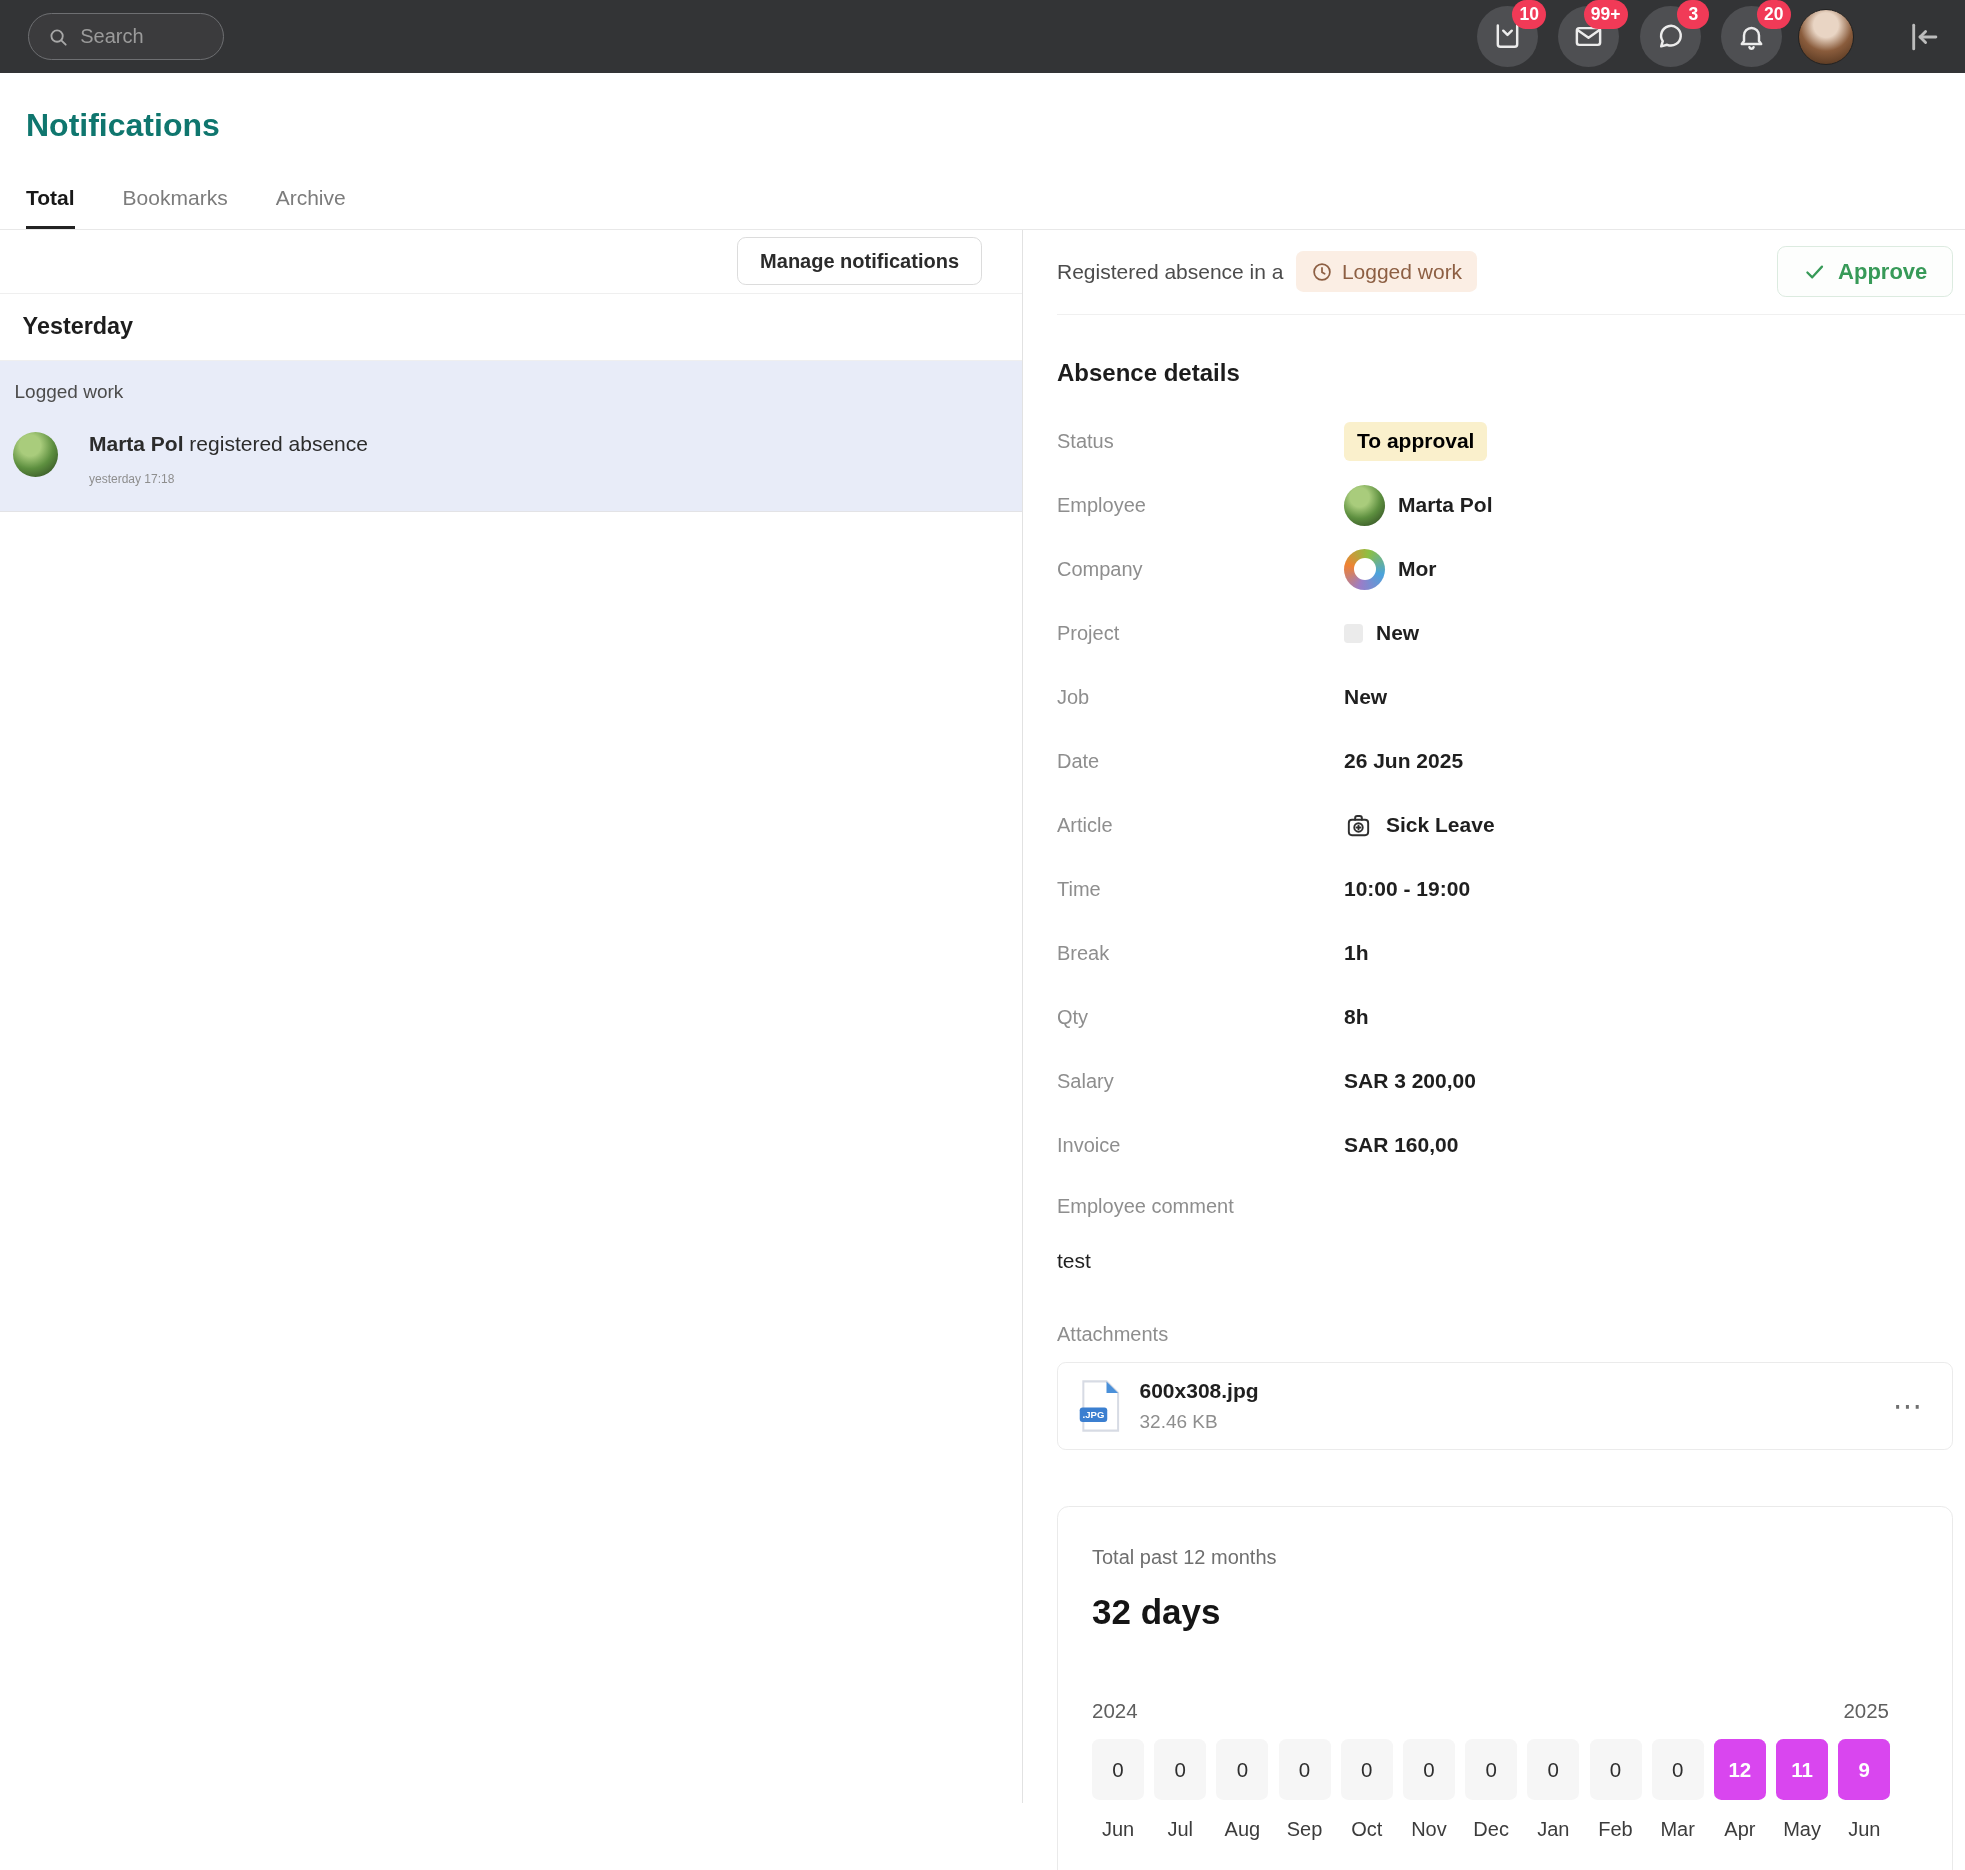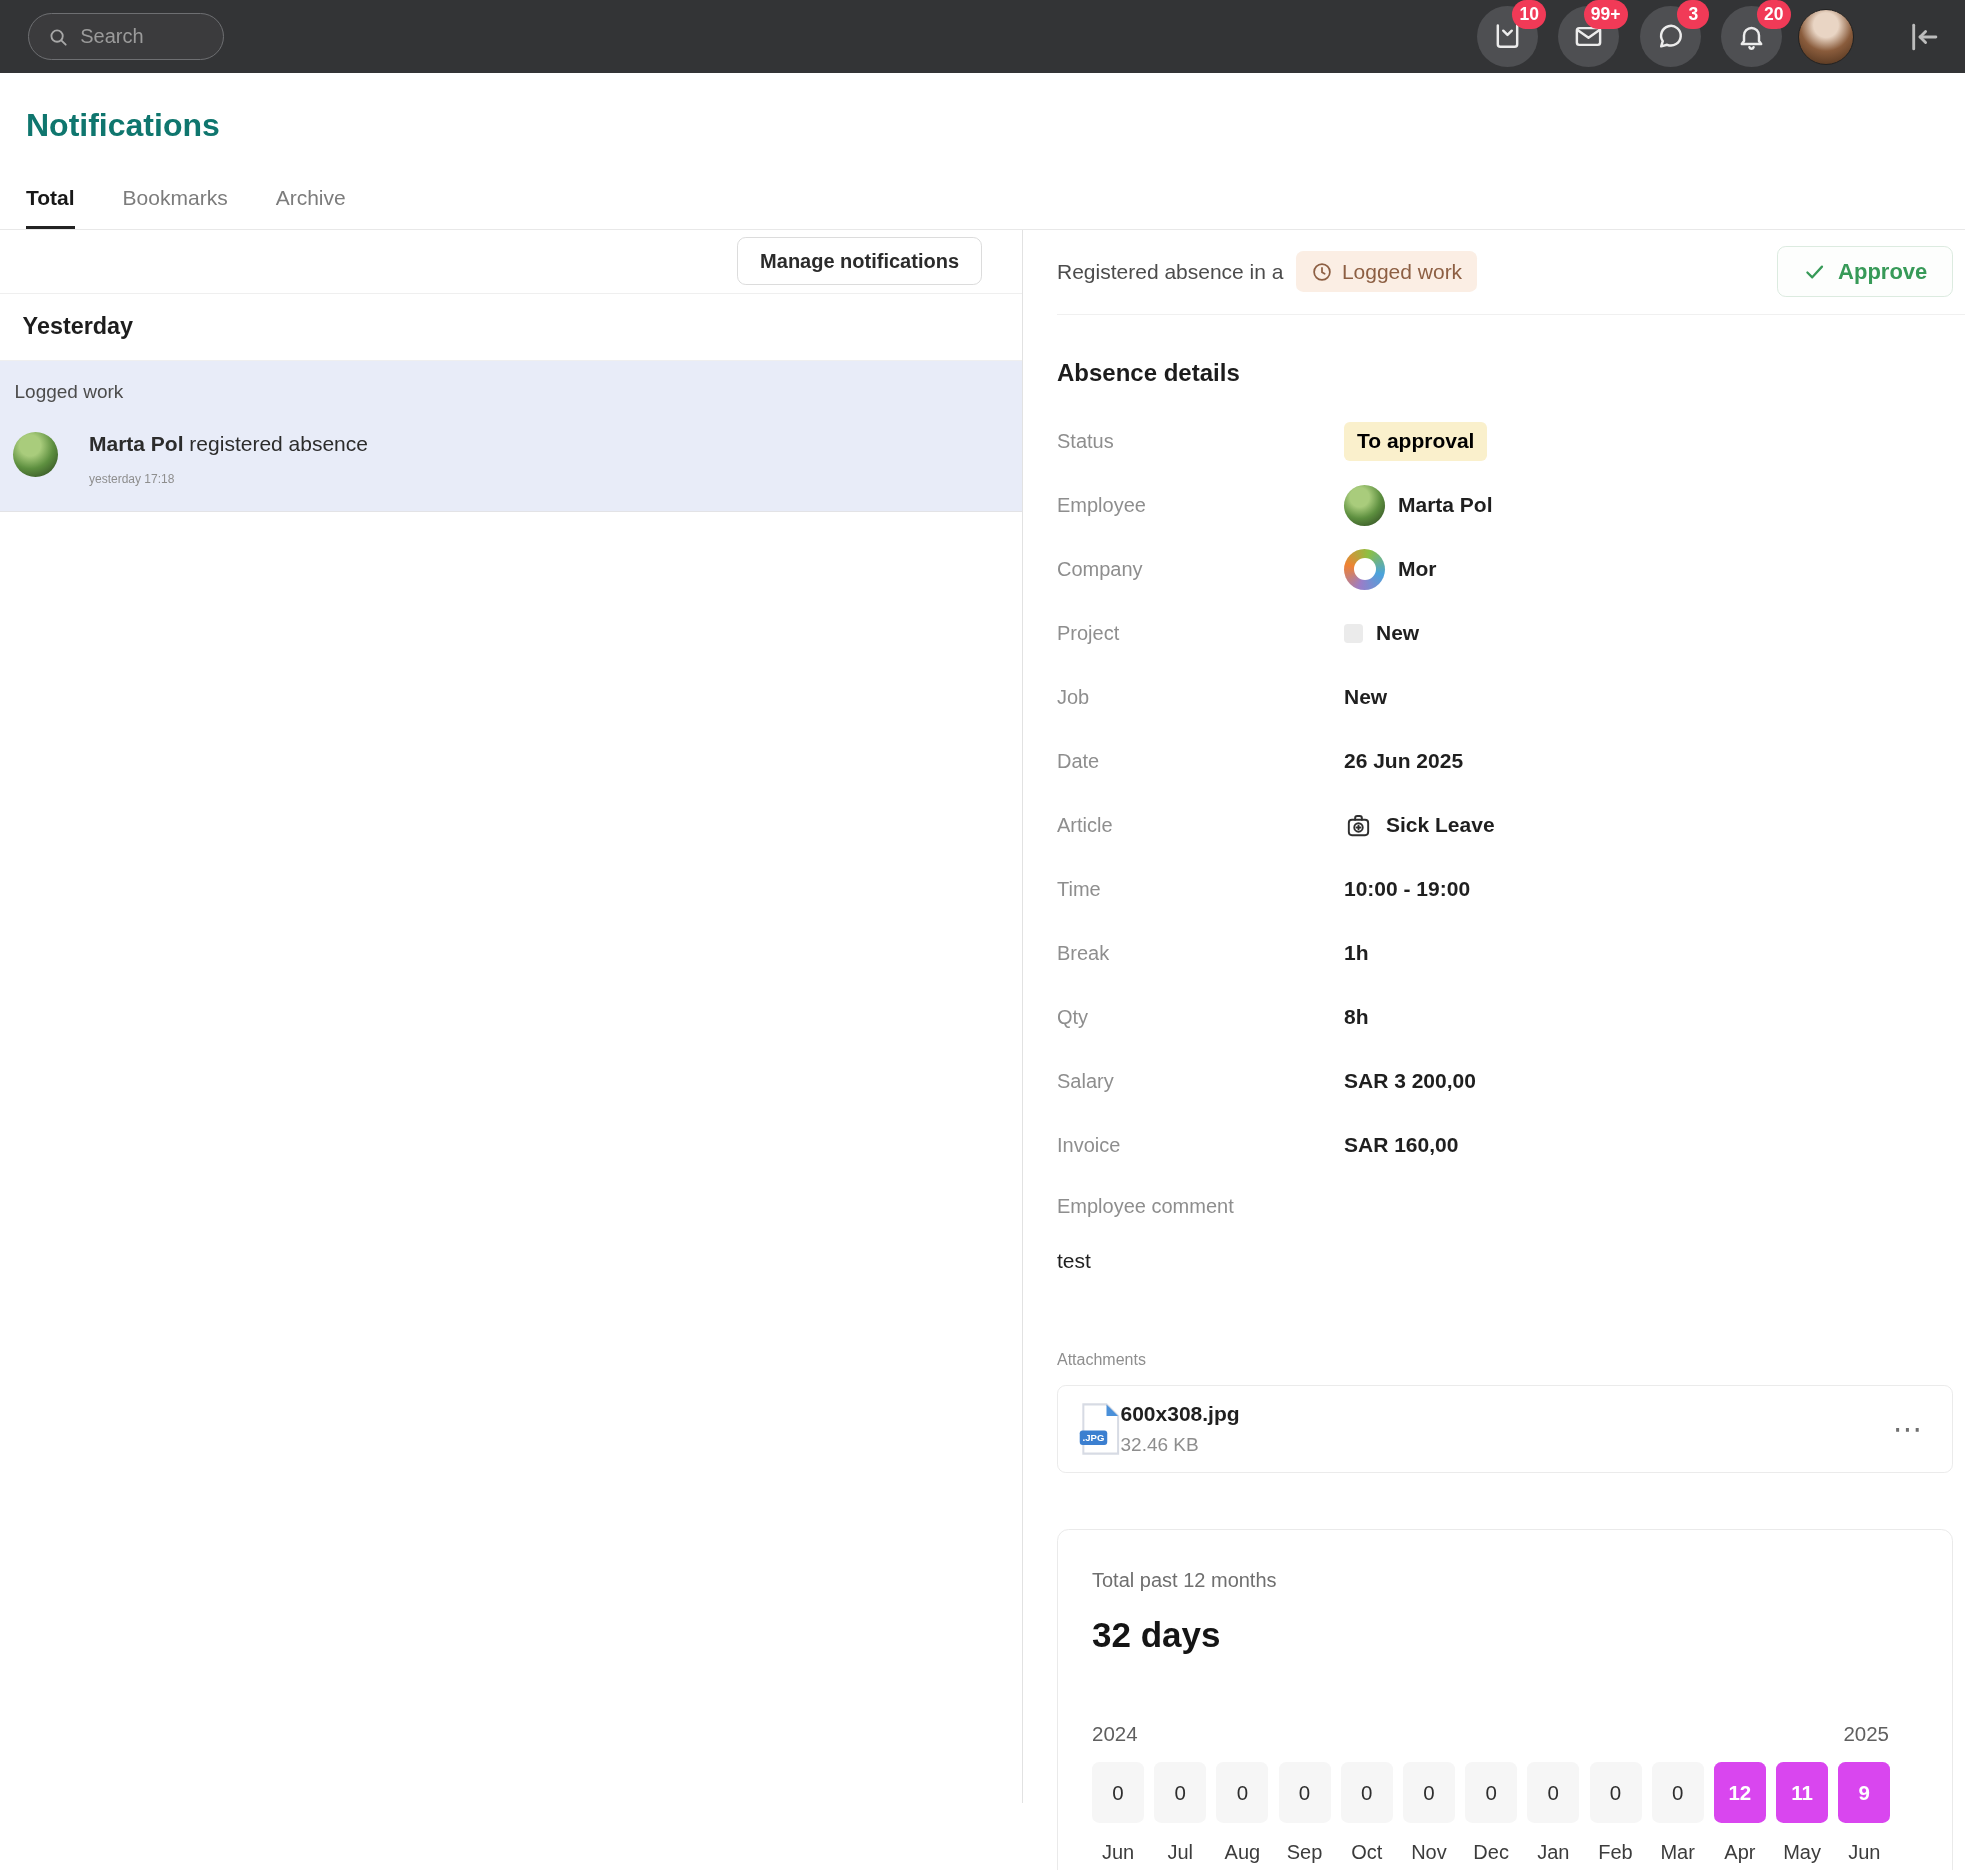--- a/index.html
+++ b/index.html
@@ -79,27 +79,27 @@
     background:radial-gradient(circle at 38% 30%, #a9cc7c 0 25%, #5d8f3f 55%, #2c451f 95%); }
   .company-logo { width:41px; height:41px; border-radius:50%; position:relative;
     background:conic-gradient(from 15deg, #8bc043, #4aa3dc, #9a7dc8, #f08232, #8bc043); }
   .company-logo::after { content:""; position:absolute; inset:9.5px; border-radius:50%; background:#fff; }
   .proj-square { width:19px; height:19px; border-radius:3.7px; background:#ebebeb; }
   .medkit svg { width:29px; height:29px; display:block; }
 
   .comment-label { font-size:20px; color:#8e8e8e; margin-top:17.5px; }
   .comment-value { font-size:21px; color:#1f1f1f; margin-top:31px; }
 
-  .attach-label { font-size:16px; color:#8e8e8e; margin-top:78px; }
+  .attach-label { font-size:20px; color:#8e8e8e; margin-top:50px; }
   .attach-card { margin-top:16px; border:1.5px solid #ebebeb; border-radius:8.8px; height:88px;
     display:flex; align-items:center; padding:0 28px 0 20.5px; cursor:pointer; }
   .file-icon { position:relative; width:42px; height:54px; flex:none; }
   .file-name { font-size:21px; font-weight:bold; color:#1f1f1f; }
   .file-size { font-size:19px; color:#8e8e8e; margin-top:7.3px; }
-  .file-texts { }
+  .file-texts { margin-left:19px; }
   .attach-spacer { flex:1; }
   .dots-btn { font-size:29px; color:#6f6f6f; letter-spacing:2.2px; cursor:pointer; line-height:14.6px; }
 
   .summary-card { margin-top:56px; border:1.5px solid #eaeaea; border-radius:11.7px; padding:39px 34px 44px 34px; }
   .summary-title { font-size:20px; color:#6f6f6f; }
   .summary-total { font-size:35px; font-weight:bold; color:#151515; margin-top:23.4px; }
   .years-row { display:flex; justify-content:space-between; margin-top:67px; font-size:20.5px; color:#5f5f5f; width:797px; }
   .months-row { display:flex; gap:10.2px; margin-top:16px; }
   .mbox { width:52px; height:61px; border-radius:7.3px; background:#f6f6f6; color:#2e2e2e;
     font-size:20.5px; display:flex; align-items:center; justify-content:center; }

